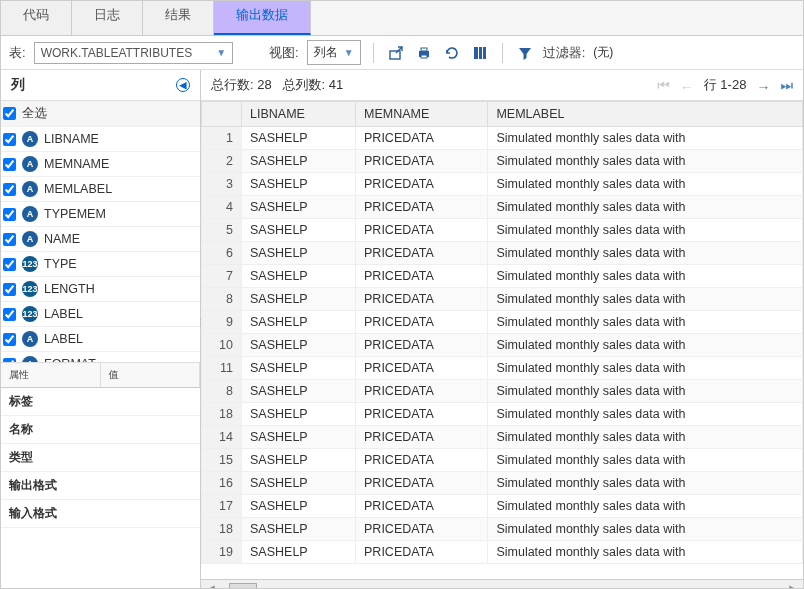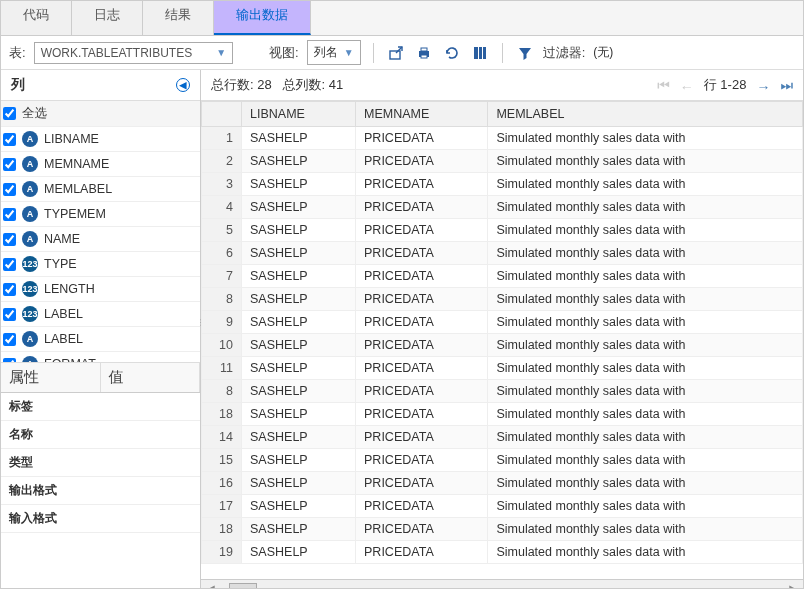--- a/index.html
+++ b/index.html
@@ -20,21 +20,21 @@
 .collapse-icon { color: #0066cc; cursor: pointer; font-size: 14px; border: 1px solid #0066cc; border-radius: 50%; width: 14px; height: 14px; display: flex; align-items: center; justify-content: center; font-size: 9px; }
 .col-list-wrap { flex: 0 0 262px; overflow: hidden; border-bottom: 1px solid #ddd; position: relative; }
 .col-list { height: 100%; overflow-y: scroll; }
 .col-item { display: flex; align-items: center; padding: 4px 2px; gap: 6px; border-bottom: 1px solid #eee; font-size: 12.5px; }
 .col-item input[type=checkbox] { width: 13px; height: 13px; }
 .type-icon { width: 16px; height: 16px; border-radius: 50%; display: inline-flex; align-items: center; justify-content: center; font-size: 9px; font-weight: bold; color: #fff; flex-shrink: 0; }
 .type-A { background: #1f5e9e; }
 .type-N { background: #0d5a8f; }
 .drag-handle { position: absolute; right: -3px; top: 248px; width: 6px; font-size: 8px; color: #888; letter-spacing: -2px; }
 .prop-header { display: flex; border-bottom: 1px solid #ccc; background: #f8f8f8; }
-.prop-header div { flex: 1; padding: 5px 8px; font-size: 15px; color: #444; border-right: 1px solid #ddd; }
+.prop-header div { flex: 1; padding: 5px 8px; font-size: 10px; color: #444; border-right: 1px solid #ddd; }
 .prop-list { flex: 1; overflow-y: auto; font-weight: bold; }
 .prop-row { display: flex; border-bottom: 1px solid #eee; }
 .prop-row div { flex: 1; padding: 5px 8px; font-size: 12px; }
 .content { flex: 1; display: flex; flex-direction: column; overflow: hidden; }
 .stats-bar { display: flex; align-items: center; justify-content: space-between; padding: 6px 10px; border-bottom: 1px solid #ddd; font-size: 13px; }
 .nav-group { display: flex; align-items: center; gap: 10px; color: #888; }
 .nav-btn { cursor: pointer; color: #4a7fb5; font-size: 14px; }
 .nav-btn.disabled { color: #ccc; }
 .table-wrap { flex: 1; overflow: auto; position: relative; }
 table { border-collapse: collapse; width: 100%; font-size: 12.5px; }

